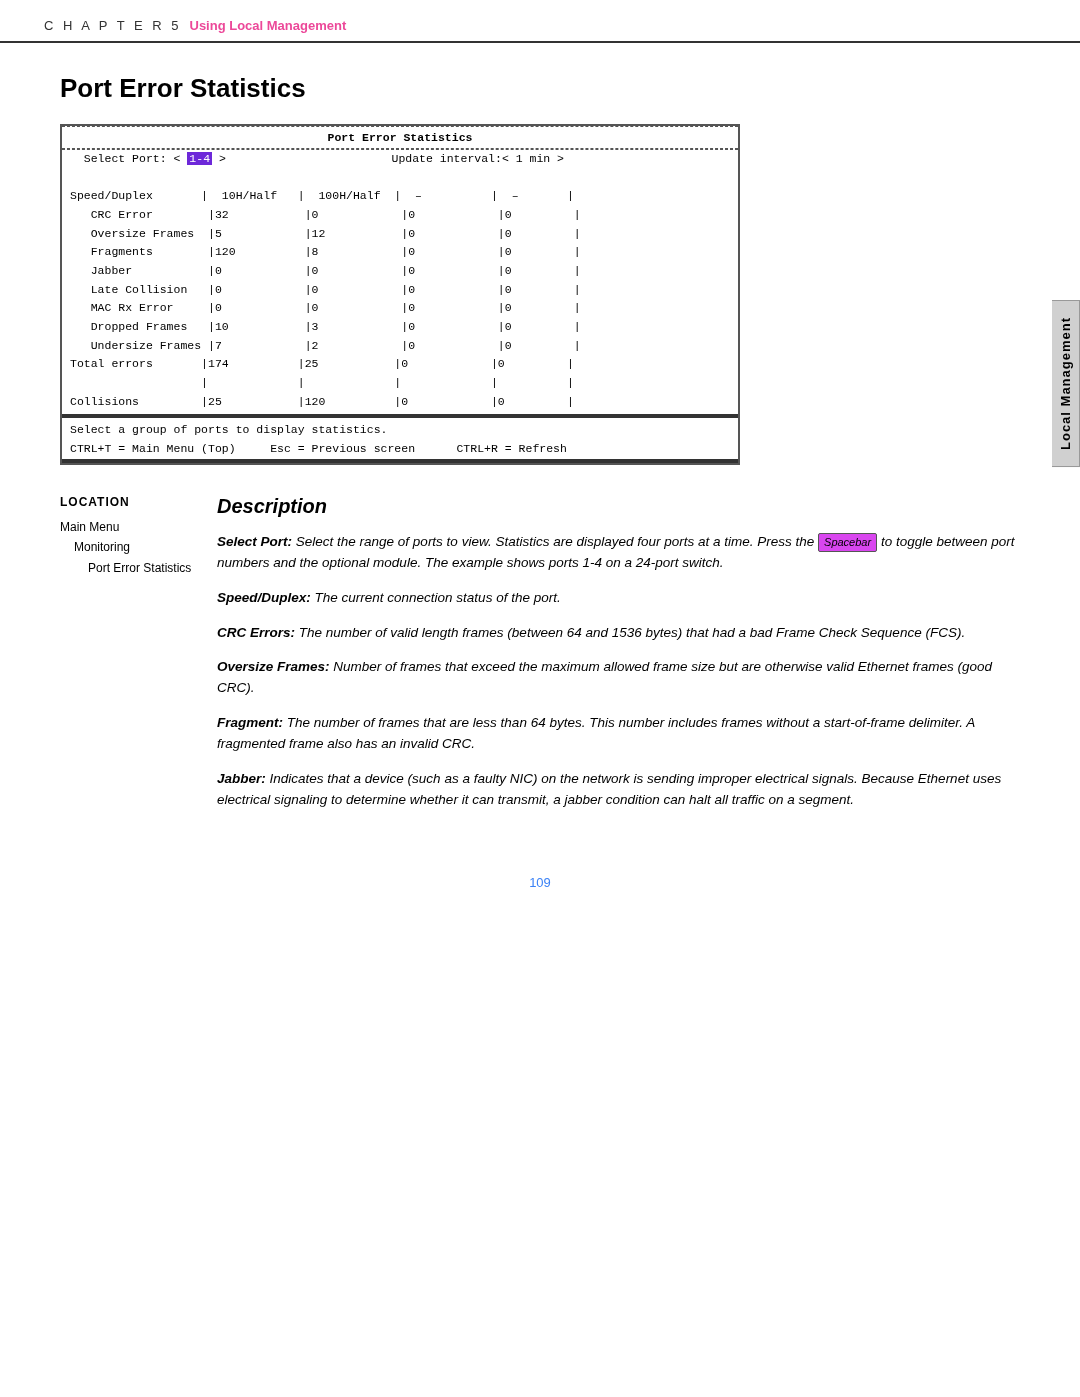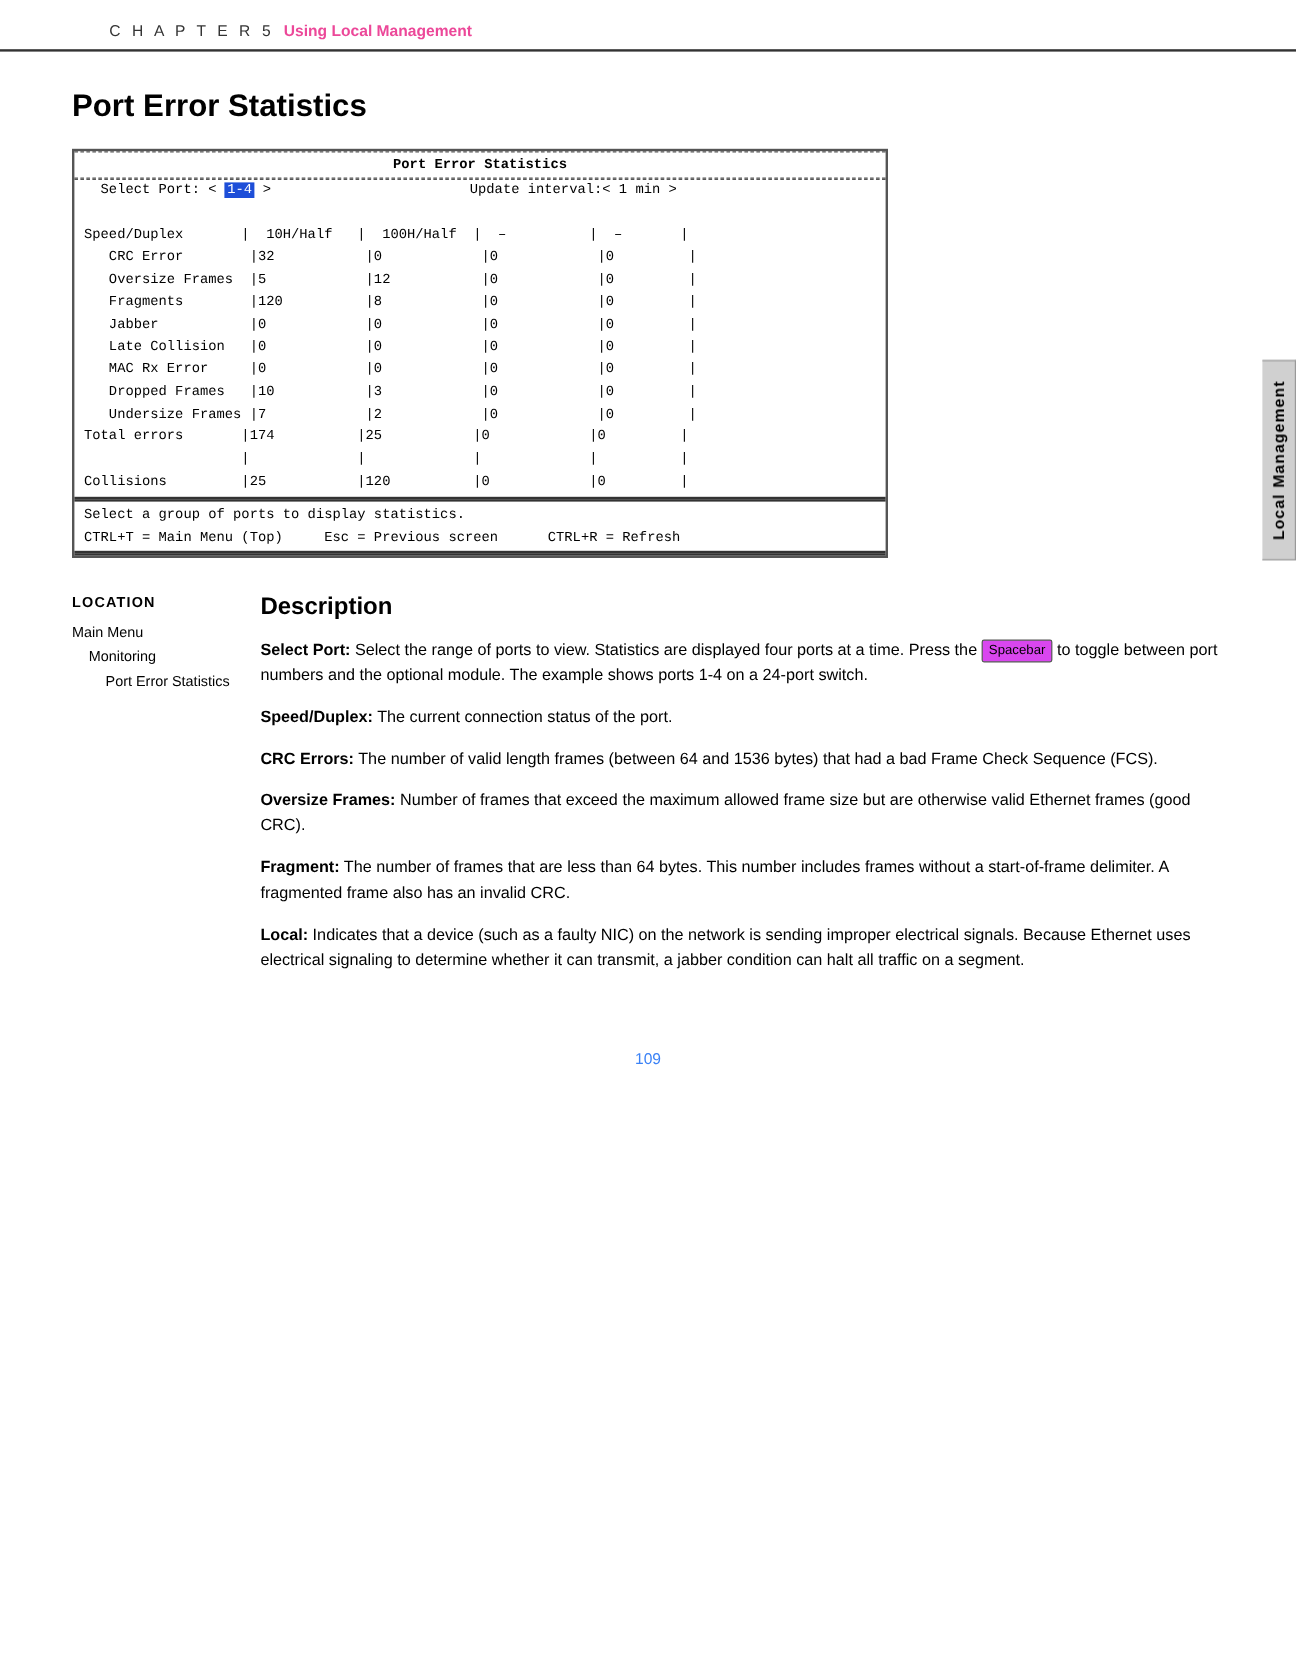--- a/index.html
+++ b/index.html
@@ -27,21 +27,21 @@
       font-weight: bold;
       border: 1px solid #999;
       border-right: none;
       letter-spacing: 1px;
       z-index: 10;
     }
 
     
     .chapter-header {
       border-bottom: 2px solid #333;
-      padding: 18px 60px 8px 91px;
+      padding: 18px 60px 8px 44px;
       display: flex;
       align-items: flex-start;
       gap: 8px;
     }
     .chapter-label {
       font-size: 13px;
       letter-spacing: 3px;
       color: #333;
     }
     .chapter-title {
@@ -79,21 +79,21 @@
       font-weight: bold;
       font-size: 11.5px;
     }
     .terminal-box .term-row {
       padding: 1px 8px;
       font-size: 11.5px;
       white-space: pre;
       line-height: 1.45;
     }
     .term-highlight {
-      background: #1d4ed8;
+      background: #6d28d9;
       color: #fff;
       padding: 0 2px;
       font-size: 11.5px;
     }
     .spacebar-key {
       display: inline-block;
       border: 1px solid #555;
       background: #d946ef;
       padding: 0px 5px;
       font-size: 11px;
@@ -124,20 +124,21 @@
       line-height: 1.7;
       color: #000;
     }
     .location-tree .level1 { padding-left: 0; }
     .location-tree .level2 { padding-left: 14px; }
     .location-tree .level3 { padding-left: 28px; }
 
     
     .description-section {
       flex: 1;
+      font-style: italic;
     }
     .desc-title {
       font-size: 20px;
       font-weight: bold;
       margin-bottom: 14px;
     }
     .desc-para {
       font-size: 13.5px;
       line-height: 1.55;
       margin-bottom: 14px;
@@ -230,19 +231,19 @@
 
       <p class="desc-para">
         <strong>Oversize Frames:</strong> Number of frames that exceed the maximum allowed frame size but are otherwise valid Ethernet frames (good CRC).
       </p>
 
       <p class="desc-para">
         <strong>Fragment:</strong> The number of frames that are less than 64 bytes. This number includes frames without a start-of-frame delimiter. A fragmented frame also has an invalid CRC.
       </p>
 
       <p class="desc-para">
-        <strong>Local:</strong> Indicates that a device (such as a faulty NIC) on the network is sending improper electrical signals. Because Ethernet uses electrical signaling to determine whether it can transmit, a jabber condition can halt all traffic on a segment.
+        <strong>Jabber:</strong> Indicates that a device (such as a faulty NIC) on the network is sending improper electrical signals. Because Ethernet uses electrical signaling to determine whether it can transmit, a jabber condition can halt all traffic on a segment.
       </p>
     </div>
   </div>
 </div>
 
 <div class="page-number">109</div>
 
 </body></html>

